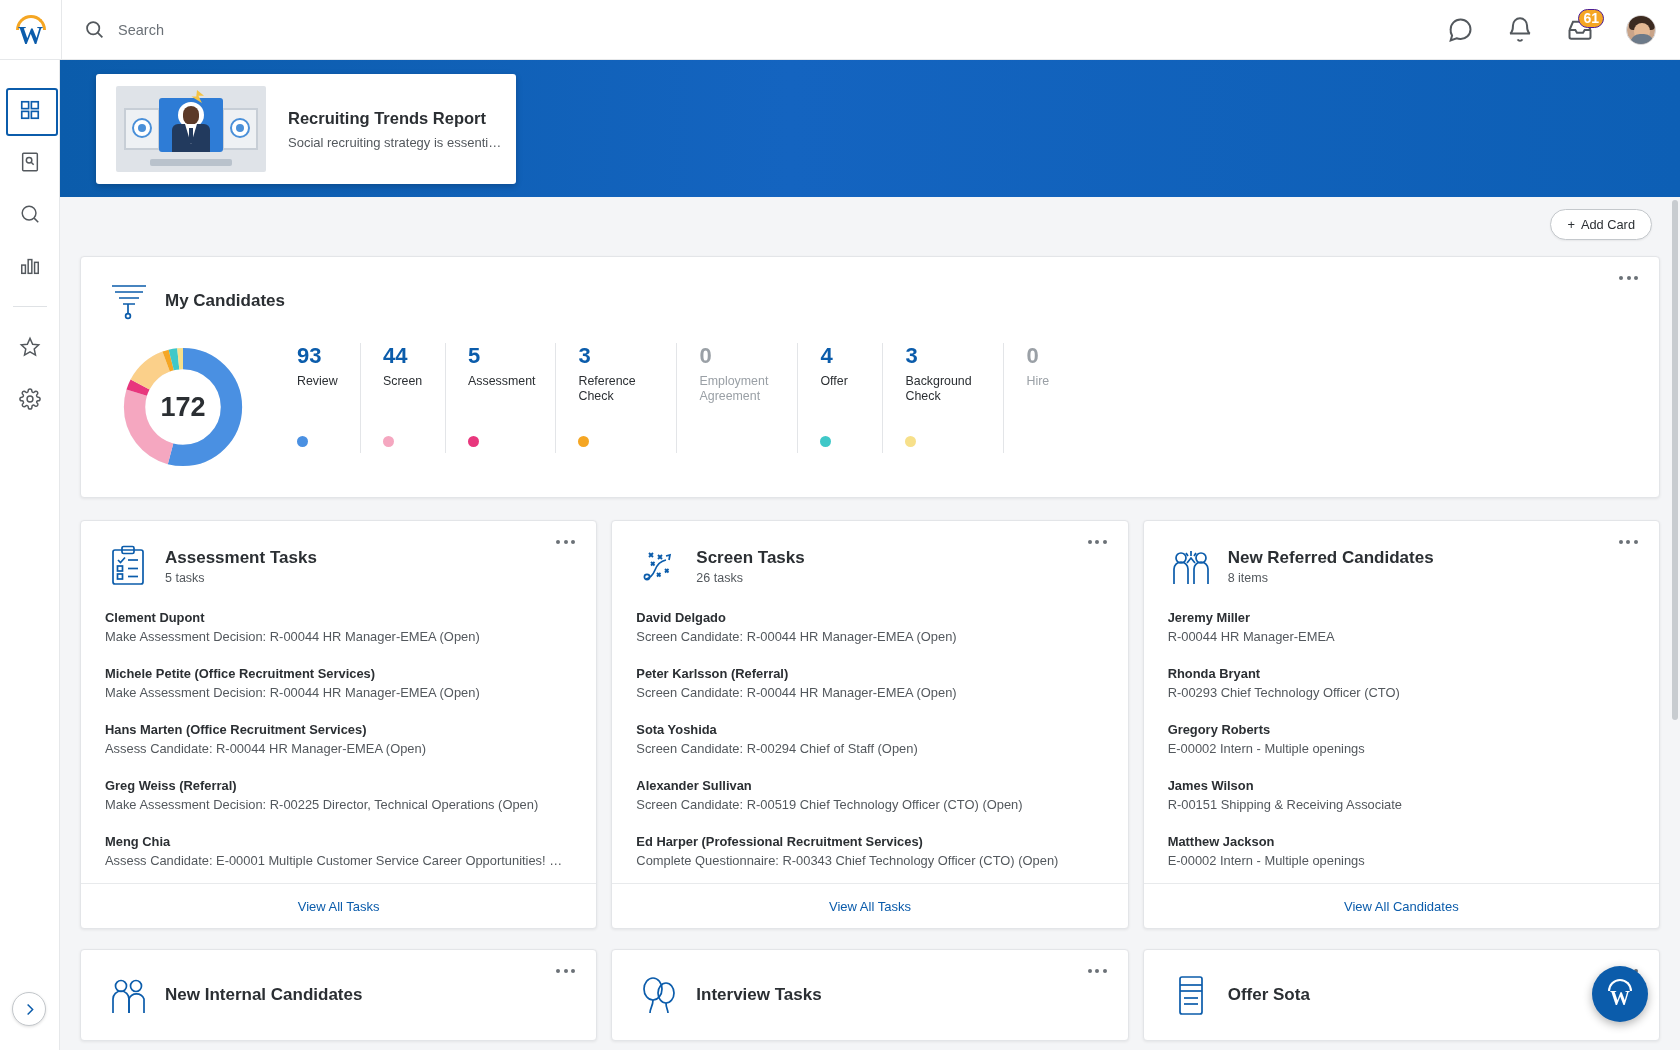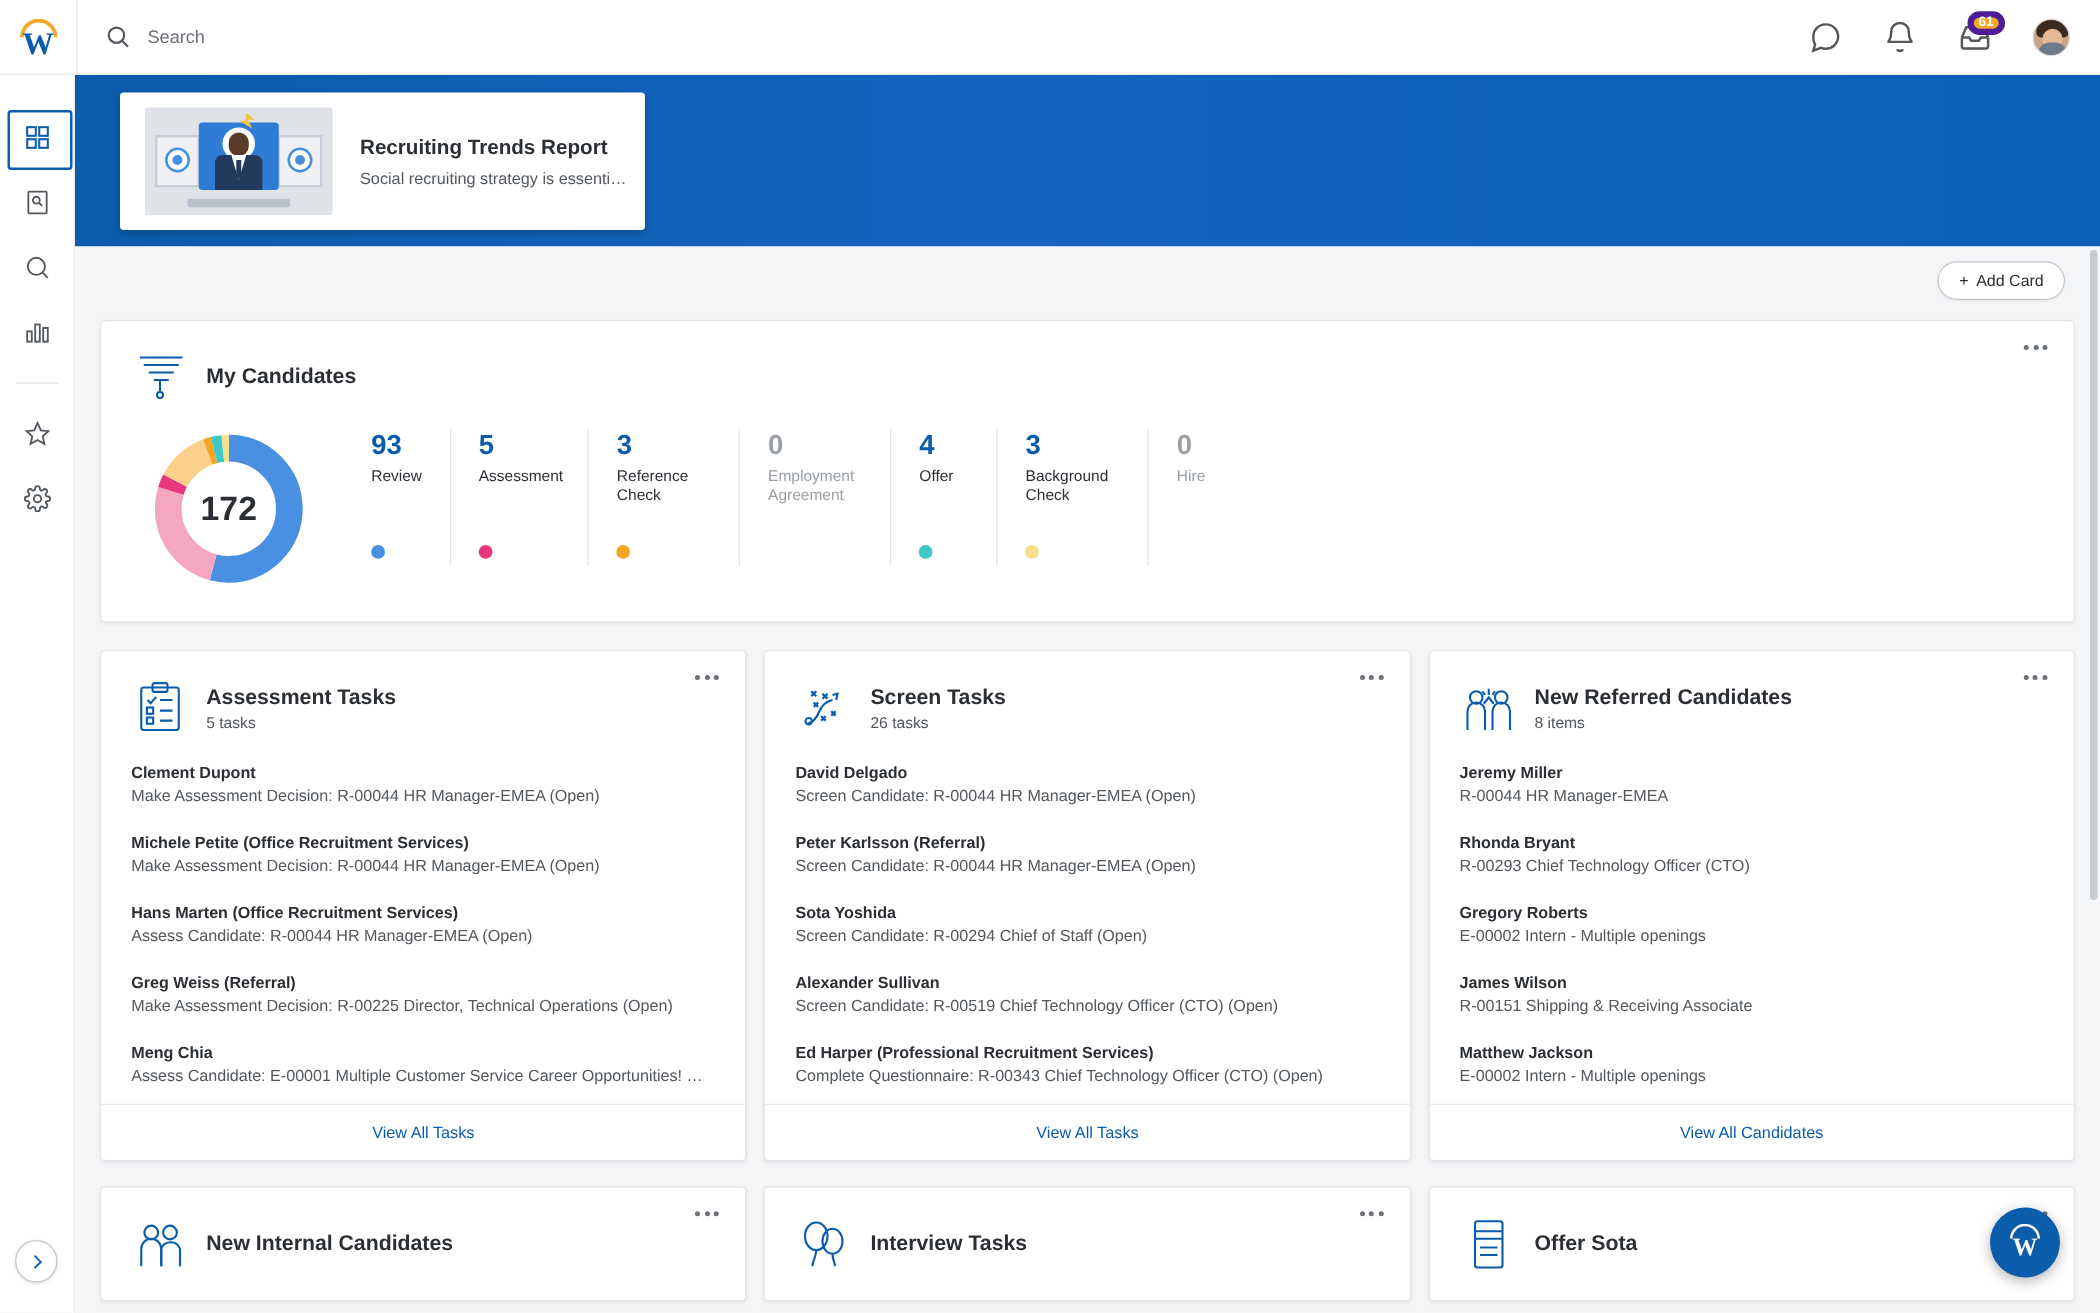--- a/index.html
+++ b/index.html
@@ -43,23 +43,23 @@
     margin-left: 22px; flex: 1;
   }
   .search-text { font-size: 14.5px; color: #6b7177; }
   .top-icons { display: flex; align-items: center; gap: 32px; margin-right: 24px; }
   .ticon { position: relative; width: 28px; height: 28px; cursor: pointer; }
   .badge {
     position: absolute; top: -7px; right: -10px;
     min-width: 19px; height: 19px; padding: 0 4px;
     background: #f5a623; color: #fff;
     border-radius: 10px;
-    font-size: 11px; font-weight: bold;
+    font-size: 14px; font-weight: bold;
     display: flex; align-items: center; justify-content: center;
-    border: 5px solid #4c1d95;
+    border: 1px solid #4c1d95;
   }
   .avatar {
     width: 30px; height: 30px; border-radius: 50%;
     overflow: hidden; position: relative;
     background: #c9a489; cursor: pointer;
     border: 1px solid #d8dade;
   }
   .avatar .hair { position: absolute; top: -3px; left: 2px; width: 26px; height: 17px; background: #3b2a20; border-radius: 13px 13px 4px 4px; }
   .avatar .face { position: absolute; top: 7px; left: 7px; width: 16px; height: 17px; background: #e3b894; border-radius: 8px; }
   .avatar .body { position: absolute; bottom: -2px; left: 3px; width: 24px; height: 12px; background: #6c7a89; border-radius: 10px 10px 0 0; }
@@ -371,20 +371,25 @@
               <circle cx="21" cy="21" r="15.9" fill="none" stroke="#f7e08a" stroke-width="7" stroke-dasharray="1.742 98.160" stroke-dashoffset="-98.160"></circle>
             </g>
         </svg>
         <div class="donut-ctr">172</div>
       </div>
       <div class="stats" id="stats-row">
           <div class="stat">
             <div class="stat-num">93</div>
             <div class="stat-lbl">Review</div>
             <span class="stat-dot" style="background:#4a90e2"></span>
+          </div>
+          <div class="stat">
+            <div class="stat-num">44</div>
+            <div class="stat-lbl">Screen</div>
+            <span class="stat-dot" style="background:#f5a7c0"></span>
           </div>
           <div class="stat">
             <div class="stat-num">5</div>
             <div class="stat-lbl">Assessment</div>
             <span class="stat-dot" style="background:#e8377d"></span>
           </div>
           <div class="stat">
             <div class="stat-num">3</div>
             <div class="stat-lbl">Reference Check</div>
             <span class="stat-dot" style="background:#f5a623"></span>

